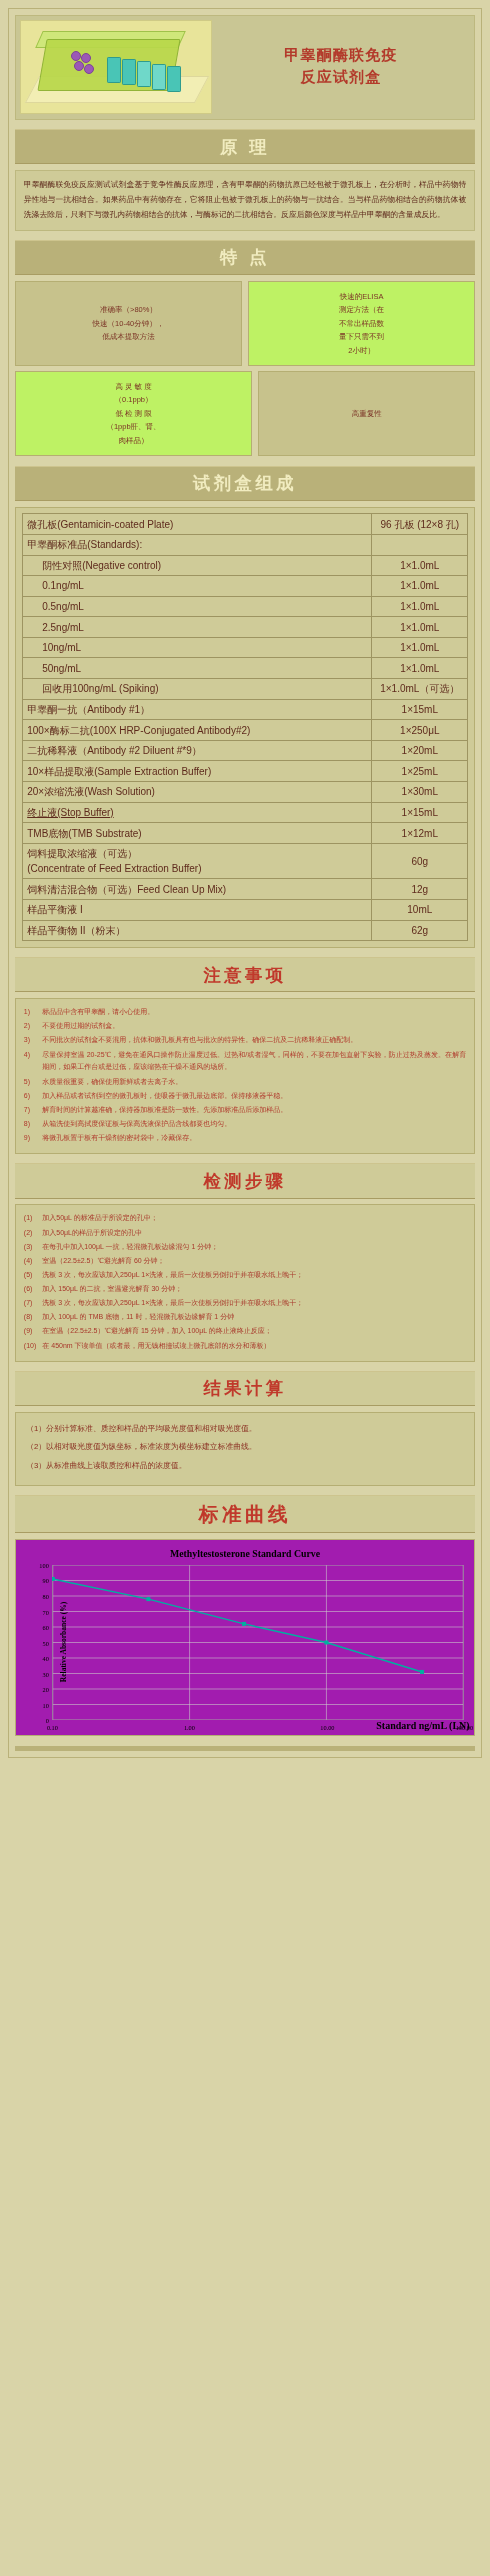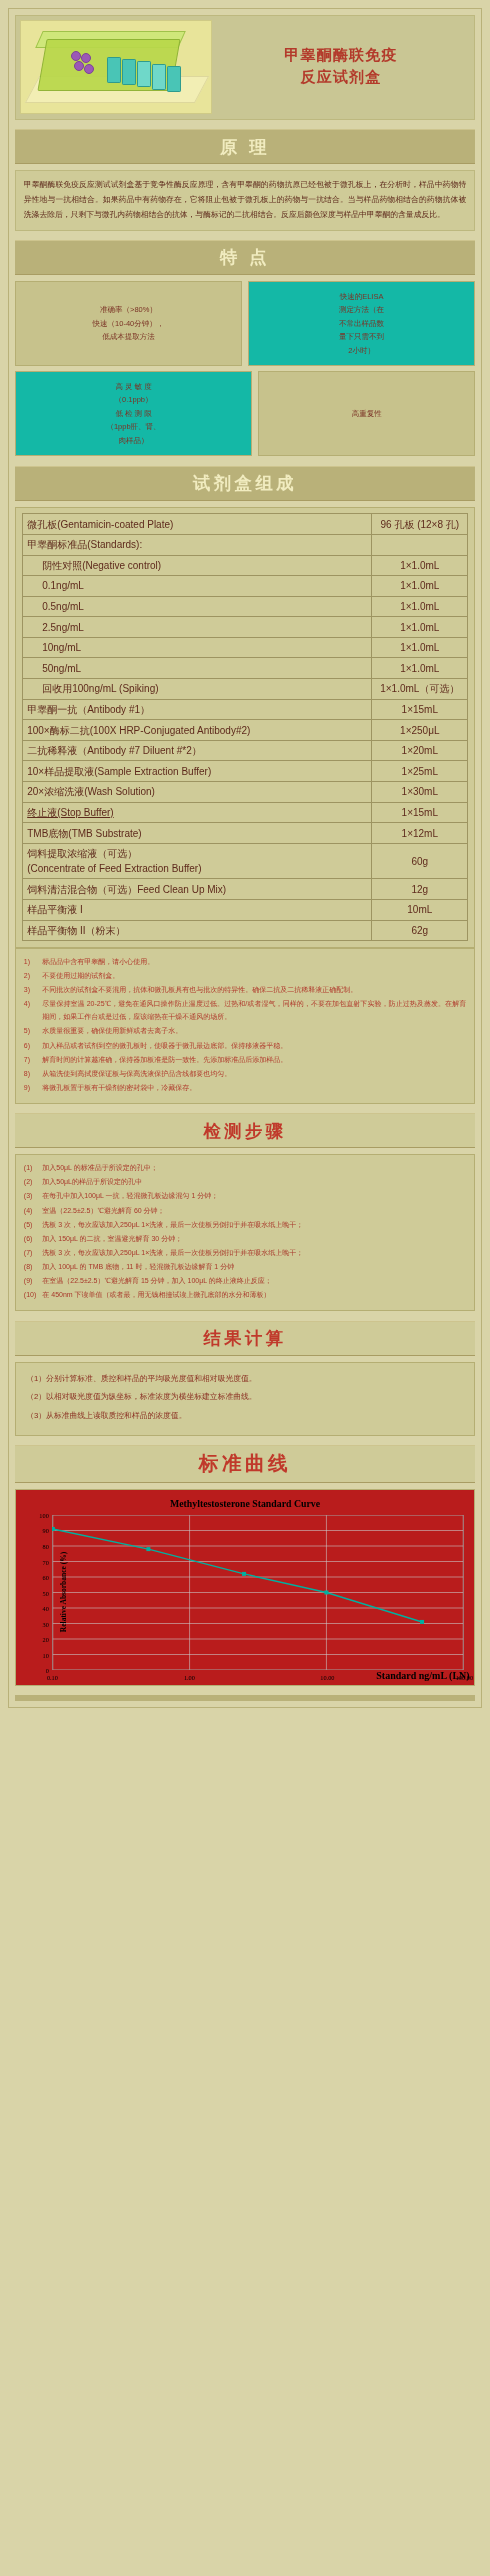--- a/index.html
+++ b/index.html
@@ -115,21 +115,21 @@
     background:#c7c28c;
     border:0.6px solid #b5ae73;
     color:#7b3326;
     font-size:7.5px;
     line-height:1.8;
     padding:8px 5.8px;
     text-align:center;
     min-height:50px;
     display:flex;align-items:center;justify-content:center;
   }
-  .feat.teal{ background:#14b8a6; }
+  .feat.teal{ background:#bef264; }
   .feat.wide{ flex:1.1; }
 
   
   .tbl-wrap{
     background:#cfcb98;
     border:0.6px solid #b5ae73;
     padding:5.8px;
   }
   table.kit{
     width:100%;
@@ -172,21 +172,21 @@
     border:0.6px solid #b5ae73;
     padding:8px 10.4px;
     font-size:7.8px;
     line-height:2.1;
     color:#8a2f22;
   }
   .result .line{ margin-bottom:2.3px; }
 
   
   .chart-card{
-    background:#b91c1c;
+    background:#a21caf;
     border:0.6px solid #b5ae73;
     padding:5.8px 4.6px 4.6px 4.6px;
     margin-top:5.8px;
   }
   .chart-title{
     text-align:center;
     font-family:"Liberation Serif", serif;
     font-weight:bold;
     font-size:9.8px;
     color:#000;
@@ -328,21 +328,21 @@
             </tr>
             <tr>
               <td class="lbl" style="white-space: pre-line;">甲睾酮一抗（Antibody #1）</td>
               <td class="val">1×15mL</td>
             </tr>
             <tr>
               <td class="lbl" style="white-space: pre-line;">100×酶标二抗(100X HRP-Conjugated Antibody#2)</td>
               <td class="val">1×250μL</td>
             </tr>
             <tr>
-              <td class="lbl" style="white-space: pre-line;">二抗稀释液（Antibody #7 Diluent #*2）</td>
+              <td class="lbl" style="white-space: pre-line;">二抗稀释液（Antibody #2 Diluent #*9）</td>
               <td class="val">1×20mL</td>
             </tr>
             <tr>
               <td class="lbl" style="white-space: pre-line;">10×样品提取液(Sample Extraction Buffer)</td>
               <td class="val">1×25mL</td>
             </tr>
             <tr>
               <td class="lbl" style="white-space: pre-line;">20×浓缩洗液(Wash Solution)</td>
               <td class="val">1×30mL</td>
             </tr>
@@ -368,20 +368,21 @@
               <td class="val">10mL</td>
             </tr>
             <tr>
               <td class="lbl" style="white-space: pre-line;">样品平衡物 II（粉末）</td>
               <td class="val">62g</td>
             </tr>
           </tbody>
       </table>
     </div>
 
+    <div class="sec-title red">注意事项</div>
     <div class="list" id="notice-list">
         <div class="li">
           <span class="num">1)</span>
           <span class="txt">标品品中含有甲睾酮，请小心使用。</span>
         </div>
         <div class="li">
           <span class="num">2)</span>
           <span class="txt">不要使用过期的试剂盒。</span>
         </div>
         <div class="li">

